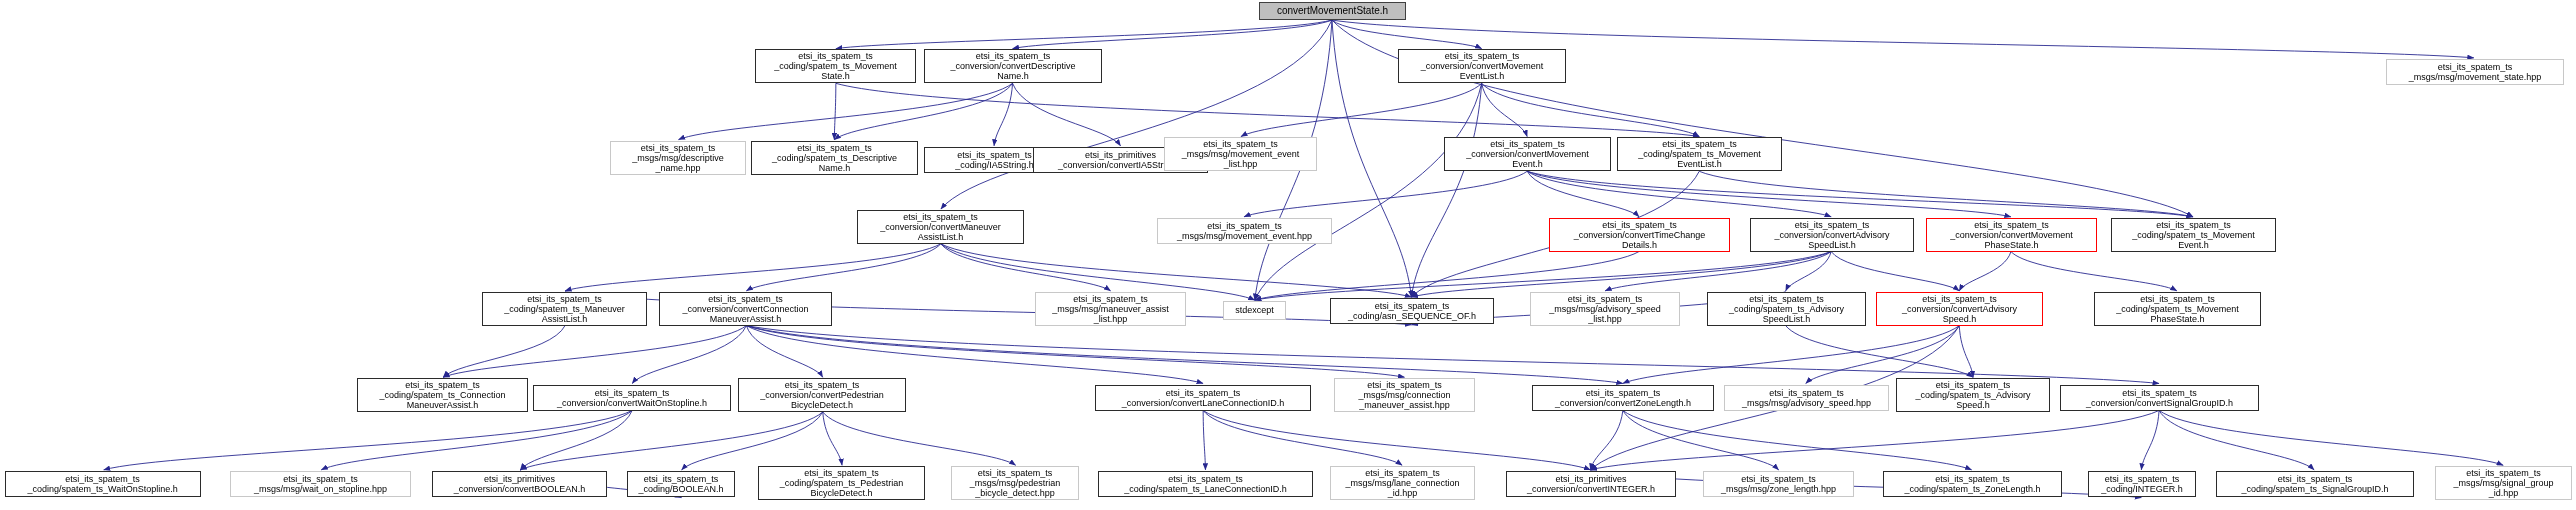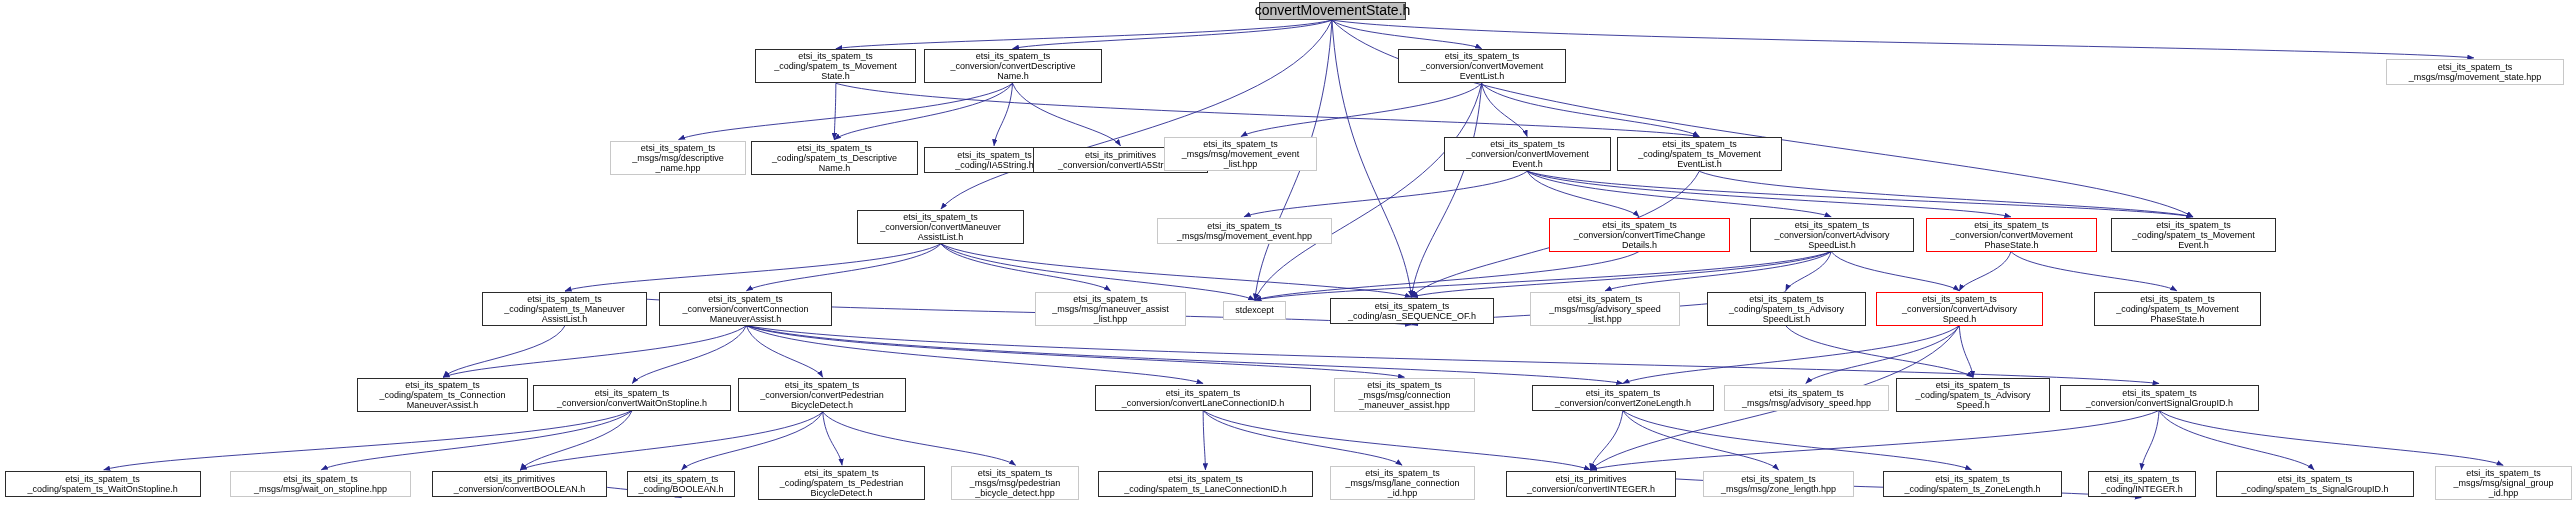--- a/index.html
+++ b/index.html
@@ -33,21 +33,21 @@
     padding:0.8px 2.3px;
     z-index:5;
   }
   
   .node.kind-hdr{ border:0.9px solid #2b2b2b; }
   
   .node.kind-ext{ border:0.9px solid #c8c8c8; }
   
   .node.kind-red{ border:1.1px solid #ff0000; }
   
-  .node.kind-root{ border:0.9px solid #404040; background:#bfbfbf; font-size:14px; }
+  .node.kind-root{ border:0.9px solid #404040; background:#bfbfbf; font-size:10px; }
 </style>
 </head>
 <body>
 
 <div id="graph">
   <svg id="edges" viewBox="0 0 3336 661" width="2576" height="510">
     <defs>
       <marker id="arrow" markerWidth="9" markerHeight="7" refX="8.5" refY="3.5" orient="auto" markerUnits="userSpaceOnUse">
         <polygon points="0 0, 9 3.5, 0 7" fill="#27278f"></polygon>
       </marker>

